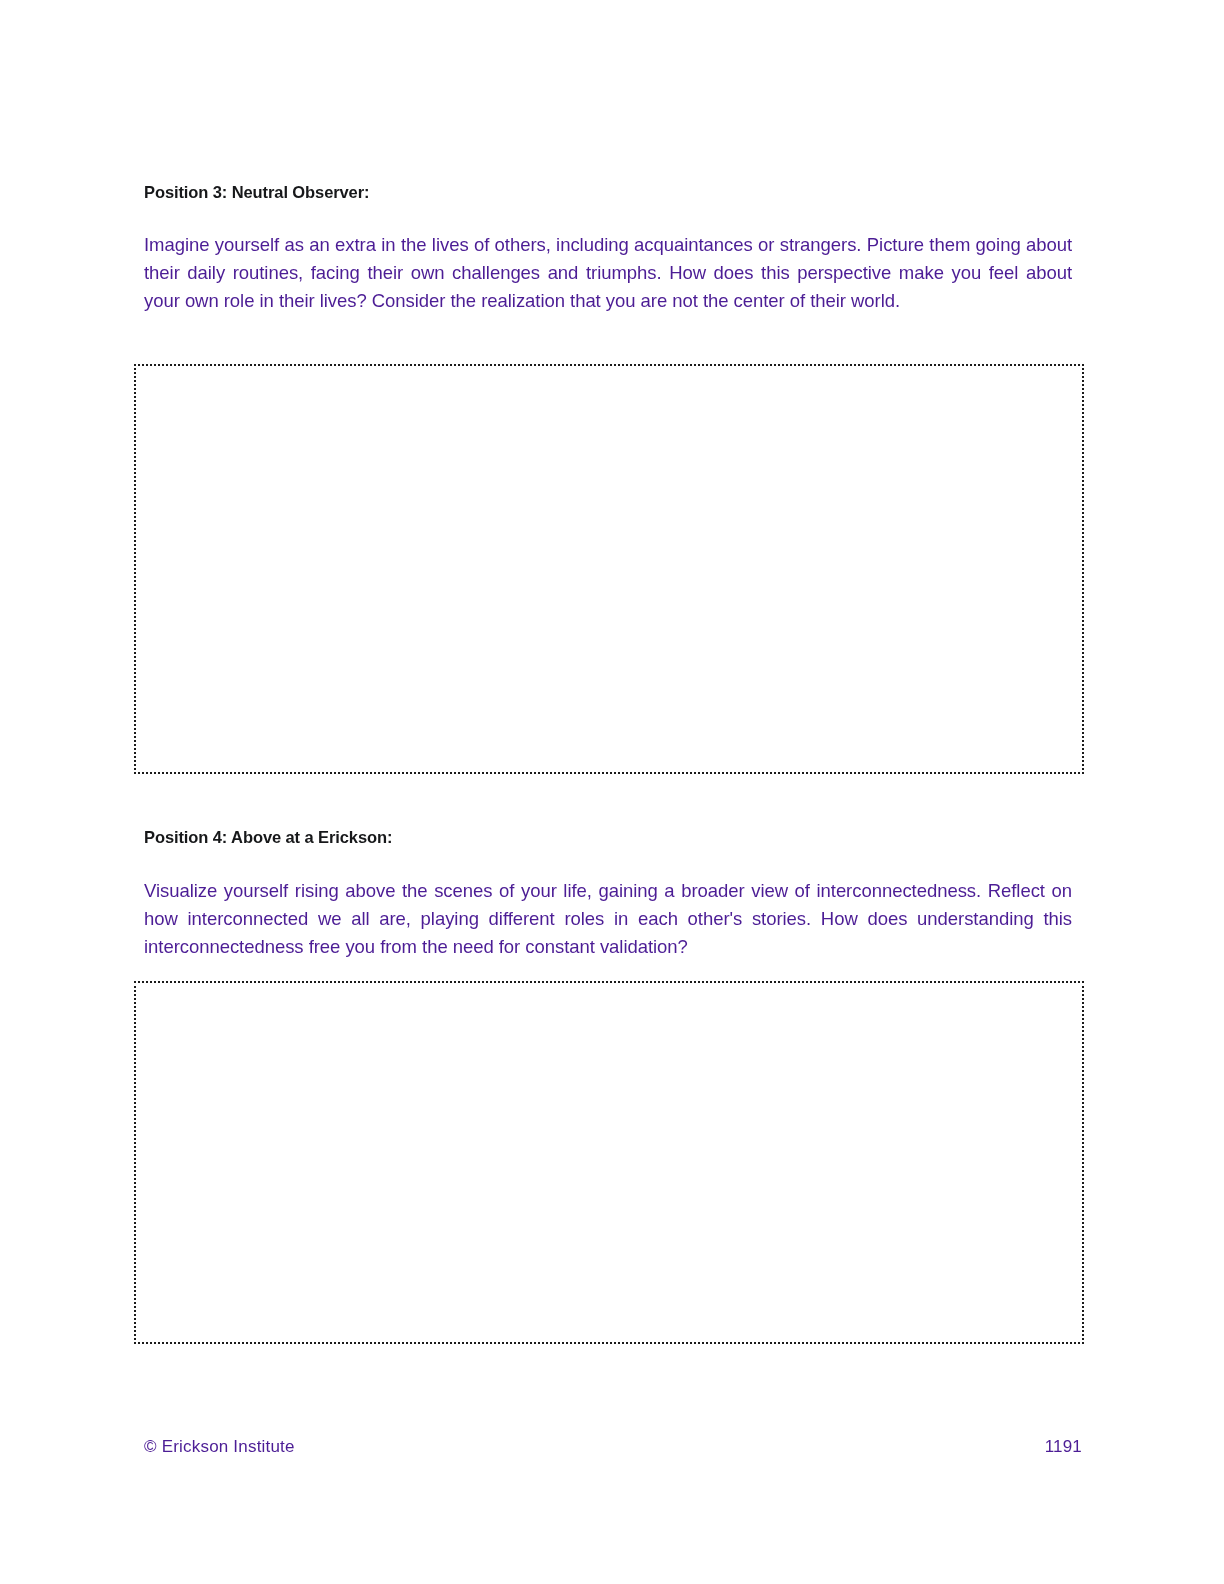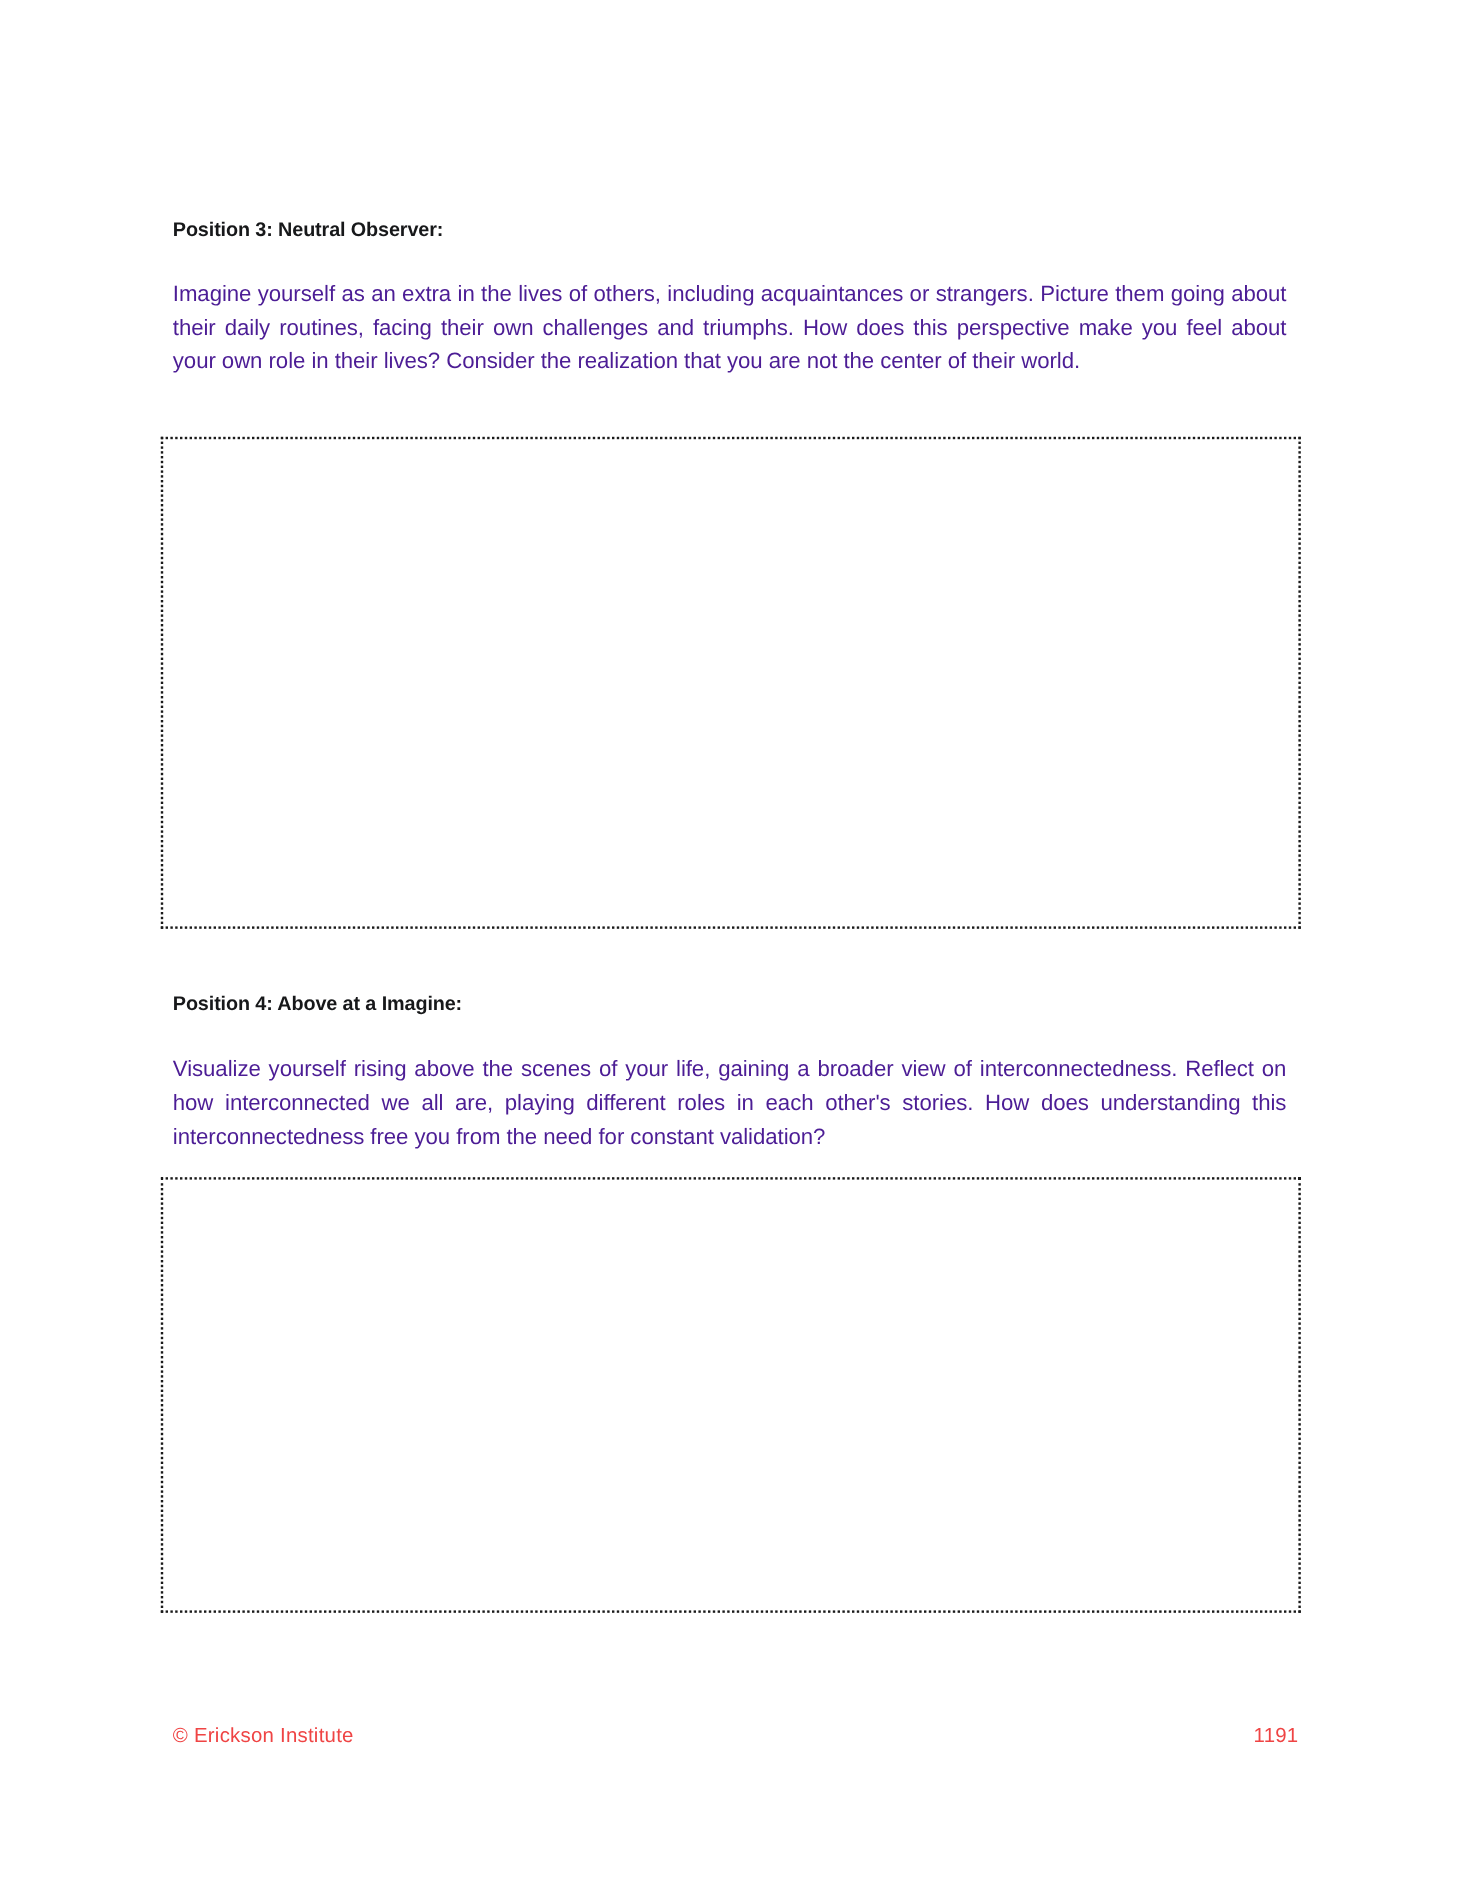--- a/index.html
+++ b/index.html
@@ -51,21 +51,21 @@
   #para-2    { position: absolute; left: 144px; top: 877px; width: 928px; }
   #box-2     { left: 134px; top: 981px; width: 950px; height: 363px; }
 
   .footer {
     position: absolute;
     left: 144px;
     top: 1437px;
     width: 938px;
     height: 24px;
     font-size: 17px;
-    color: #ef4444;
+    color: #4c1d95;
     letter-spacing: 0.2px;
   }
   .footer-left {
     position: absolute;
     left: 0;
     top: 0;
   }
   .footer-center {
     position: absolute;
     left: 0;
@@ -86,21 +86,21 @@
 <body>
 
 <div class="page">
 
   <h2 class="section-heading" id="heading-1">Position 3: Neutral Observer:</h2>
 
   <p class="body-text" id="para-1">Imagine yourself as an extra in the lives of others, including acquaintances or strangers. Picture them going about their daily routines, facing their own challenges and triumphs. How does this perspective make you feel about your own role in their lives? Consider the realization that you are not the center of their world.</p>
 
   <div class="answer-box" id="box-1"></div>
 
-  <h2 class="section-heading" id="heading-2">Position 4: Above at a Imagine:</h2>
+  <h2 class="section-heading" id="heading-2">Position 4: Above at a Erickson:</h2>
 
   <p class="body-text" id="para-2">Visualize yourself rising above the scenes of your life, gaining a broader view of interconnectedness. Reflect on how interconnected we all are, playing different roles in each other's stories. How does understanding this interconnectedness free you from the need for constant validation?</p>
 
   <div class="answer-box" id="box-2"></div>
 
   <div class="footer">
     <span class="footer-left">© Erickson Institute</span>
     <span class="footer-right">1191</span>
   </div>
 

